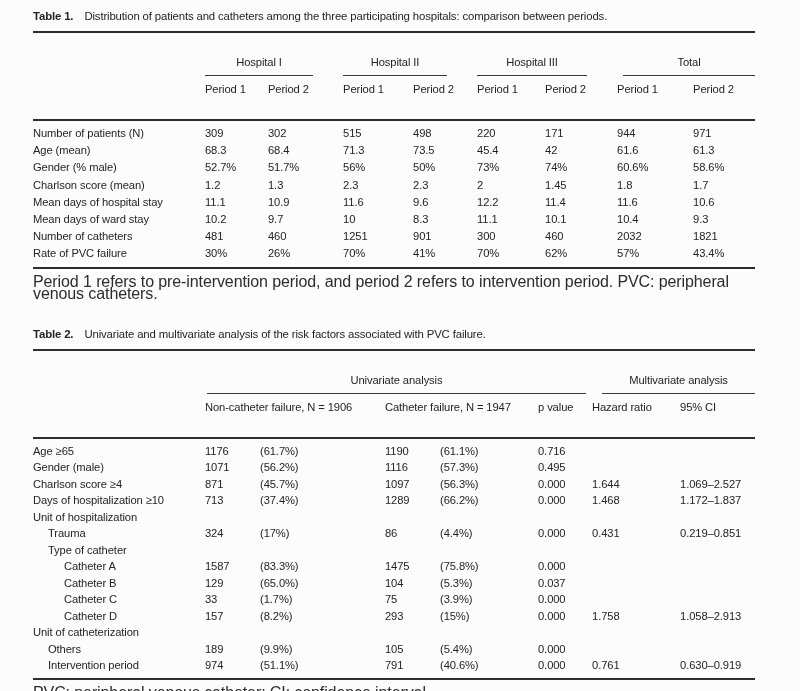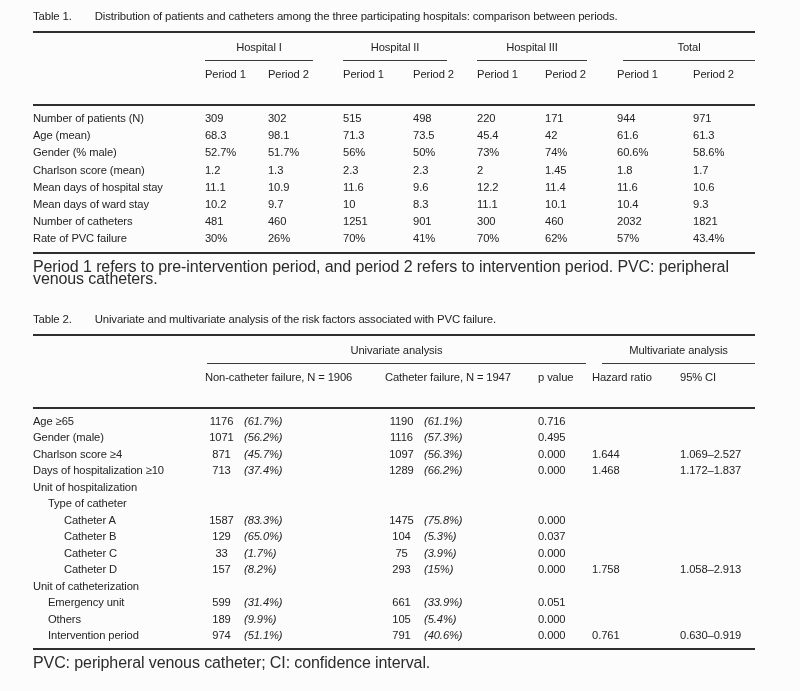--- a/index.html
+++ b/index.html
@@ -17,42 +17,42 @@
     padding: 9px 0 0 33px;
     width: 767px;
   }
   .caption {
     width: 722px;
     font-size: 11.4px;
     line-height: 14px;
     letter-spacing: -0.15px;
     margin: 0 0 8px 0;
   }
-  .caption .cap-label { font-weight: normal; margin-right: 20px; }
+  .caption .cap-label { font-weight: bold; margin-right: 8px; }
   .caption2 { margin-top: 27px; }
 
   table.tbl {
     width: 722px;
     table-layout: fixed;
     border-collapse: collapse;
     border-top: 2px solid #2e2e2e;
     border-bottom: 2px solid #2e2e2e;
     font-size: 11.2px;
     letter-spacing: -0.1px;
   }
   th, td {
     font-weight: normal;
     text-align: left;
     padding: 0;
     vertical-align: bottom;
     white-space: nowrap;
     overflow: hidden;
   }
   
-  tr.group-row th { padding-top: 8px; }
+  tr.group-row th { padding-top: 23px; }
   .grp {
     text-align: center;
     padding-bottom: 6px;
     border-bottom: 1px solid #3a3a3a;
     line-height: 13px;
   }
   .grp-gap   { margin-right: 30px; }           
   .grp-last  { margin-left: 6px; margin-right: 0; }
   .grp-uni   { margin-right: 6px; margin-left: 2px; }
   .grp-multi { margin-left: 10px; }
@@ -68,22 +68,22 @@
   
   tbody td { line-height: 17.2px; }
   #t2 tbody td { line-height: 16.5px; }
   tbody tr:first-child td { padding-top: 4px; }
   tbody tr:last-child td  { padding-bottom: 4px; }
 
   td.ind-0 { padding-left: 0; }
   td.ind-1 { padding-left: 15px; }
   td.ind-2 { padding-left: 31px; }
 
-  .num { display: inline-block; width: 33px; text-align: center; }
-  .pct { margin-left: 6px; font-style: italic; }
+  .num { display: inline-block; width: 33px; text-align: left; }
+  .pct { margin-left: 22px; }
 
   .footnote {
     width: 722px;
     font-size: 16px;
     line-height: 12px;
     letter-spacing: -0.1px;
     margin: 7px 0 0 0;
     color: #2c2c2c;
   }
 </style>
@@ -146,21 +146,21 @@
             <td>515</td>
             <td>498</td>
             <td>220</td>
             <td>171</td>
             <td>944</td>
             <td>971</td>
           </tr>
           <tr>
             <td>Age (mean)</td>
             <td>68.3</td>
-            <td>98.1</td>
+            <td>68.4</td>
             <td>71.3</td>
             <td>73.5</td>
             <td>45.4</td>
             <td>42</td>
             <td>61.6</td>
             <td>61.3</td>
           </tr>
           <tr>
             <td>Gender (% male)</td>
             <td>52.7%</td>
@@ -302,20 +302,28 @@
           </tr>
           <tr>
             <td class="ind-0">Unit of hospitalization</td>
             <td><span class="num"></span></td>
             <td><span class="num"></span></td>
             <td></td>
             <td></td>
             <td></td>
           </tr>
           <tr>
+            <td class="ind-1">Trauma</td>
+            <td><span class="num">324</span><span class="pct">(17%)</span></td>
+            <td><span class="num">86</span><span class="pct">(4.4%)</span></td>
+            <td>0.000</td>
+            <td>0.431</td>
+            <td>0.219–0.851</td>
+          </tr>
+          <tr>
             <td class="ind-1">Type of catheter</td>
             <td><span class="num"></span></td>
             <td><span class="num"></span></td>
             <td></td>
             <td></td>
             <td></td>
           </tr>
           <tr>
             <td class="ind-2">Catheter A</td>
             <td><span class="num">1587</span><span class="pct">(83.3%)</span></td>
@@ -350,28 +358,20 @@
           </tr>
           <tr>
             <td class="ind-0">Unit of catheterization</td>
             <td><span class="num"></span></td>
             <td><span class="num"></span></td>
             <td></td>
             <td></td>
             <td></td>
           </tr>
           <tr>
-            <td class="ind-1">Emergency unit</td>
-            <td><span class="num">599</span><span class="pct">(31.4%)</span></td>
-            <td><span class="num">661</span><span class="pct">(33.9%)</span></td>
-            <td>0.051</td>
-            <td></td>
-            <td></td>
-          </tr>
-          <tr>
             <td class="ind-1">Others</td>
             <td><span class="num">189</span><span class="pct">(9.9%)</span></td>
             <td><span class="num">105</span><span class="pct">(5.4%)</span></td>
             <td>0.000</td>
             <td></td>
             <td></td>
           </tr>
           <tr>
             <td class="ind-1">Intervention period</td>
             <td><span class="num">974</span><span class="pct">(51.1%)</span></td>

